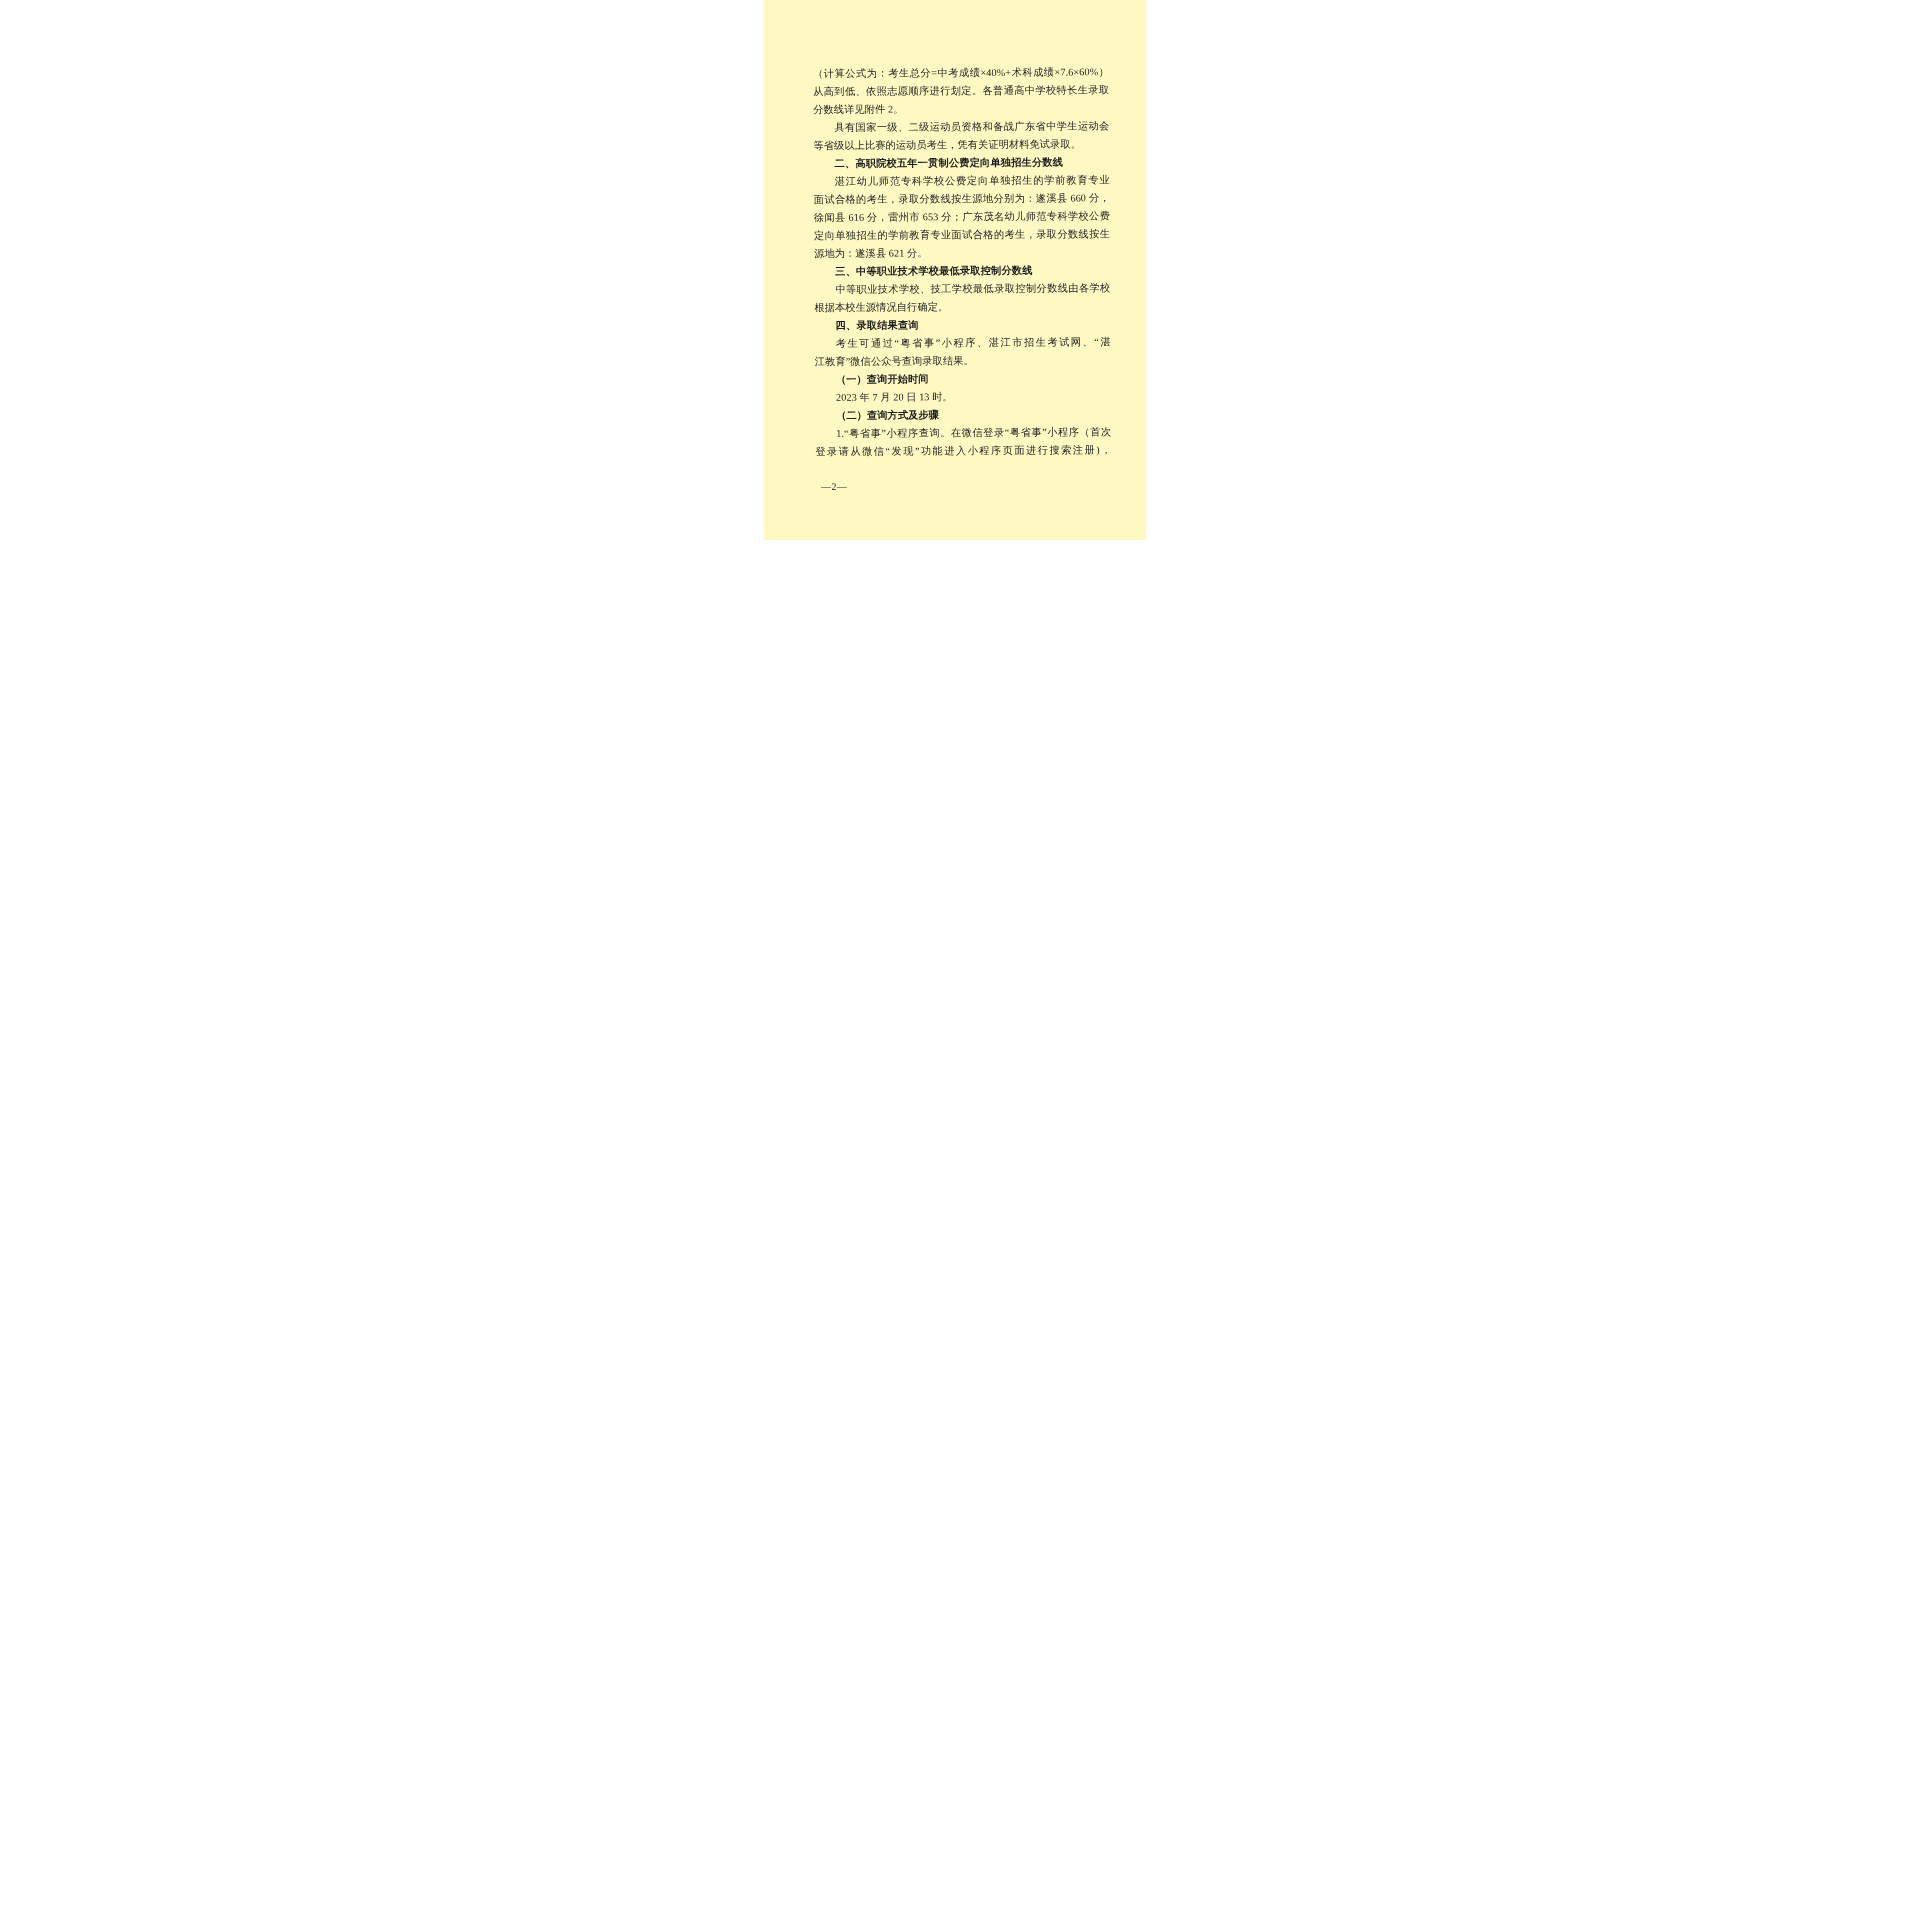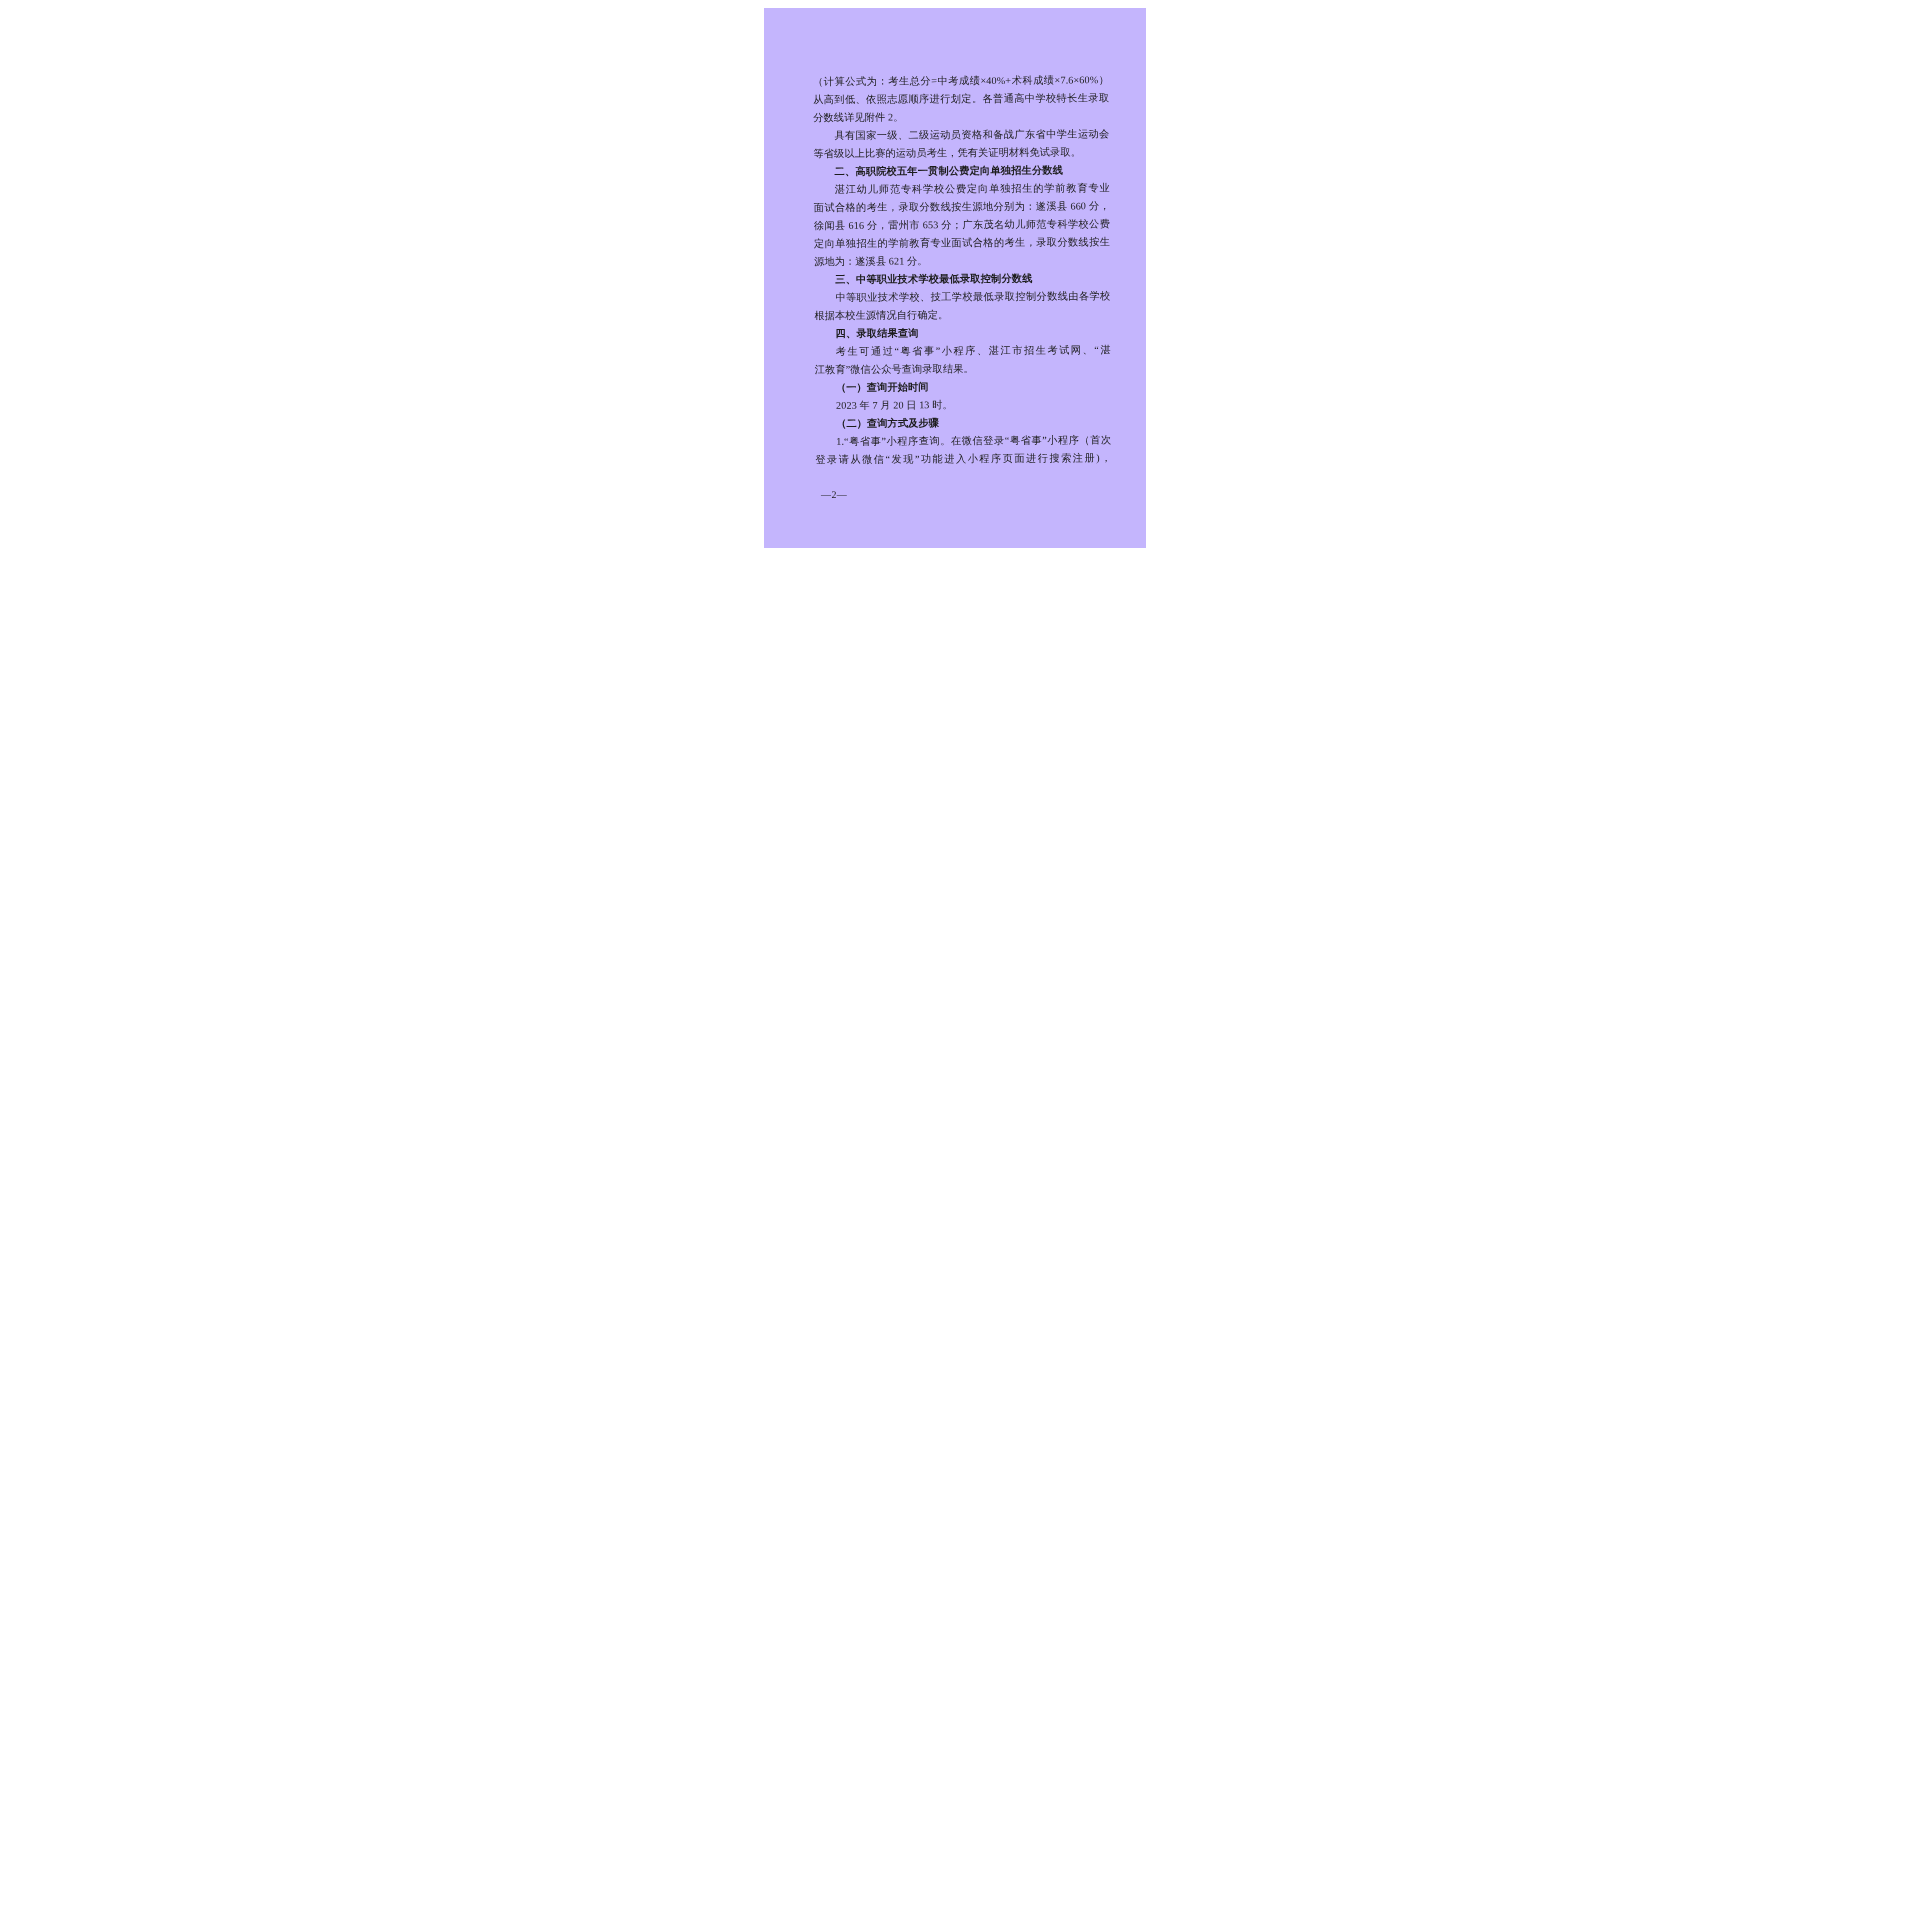--- a/index.html
+++ b/index.html
@@ -4,22 +4,22 @@
 <style>
   html, body {
     margin: 0;
     padding: 0;
     background: #ffffff;
   }
   .page {
     position: relative;
     width: 382px;
     height: 540px;
-    margin: 8px auto;
-    background: #c4b5fd;
+    margin: 0 auto;
+    background: #fef9c3;
     overflow: hidden;
     font-family: "Liberation Serif", "DejaVu Serif", serif;
     color: #1c1c1c;
   }
   .content {
     position: absolute;
     left: 49px;
     top: 65px;
     width: 296px;
     transform: rotate(-0.35deg);

